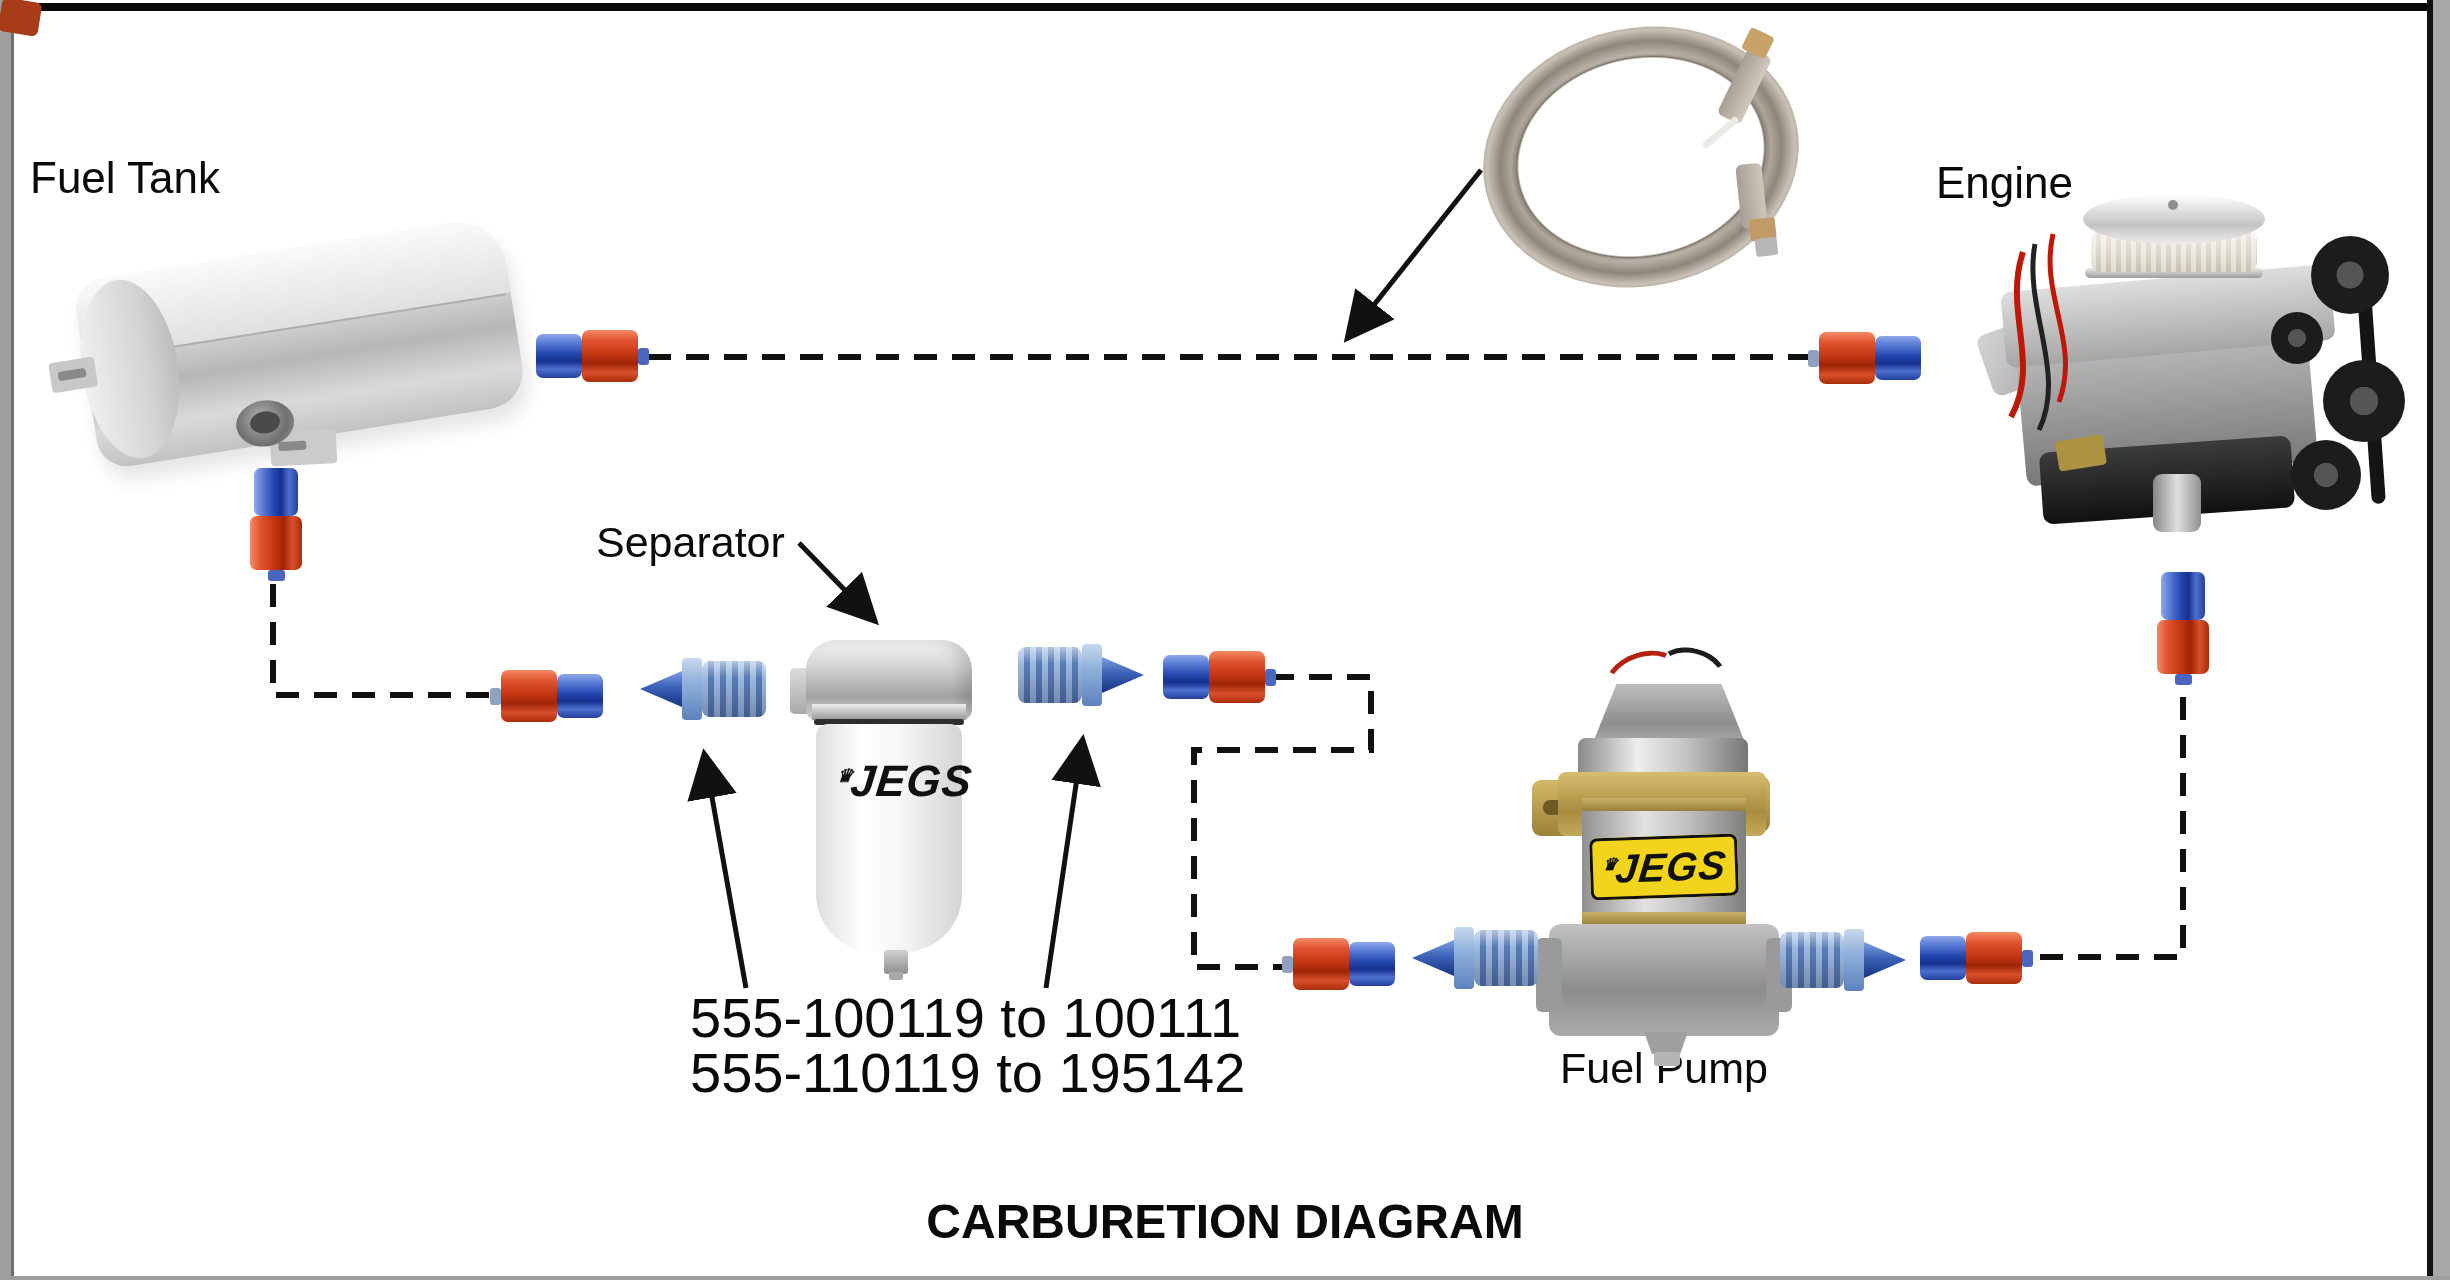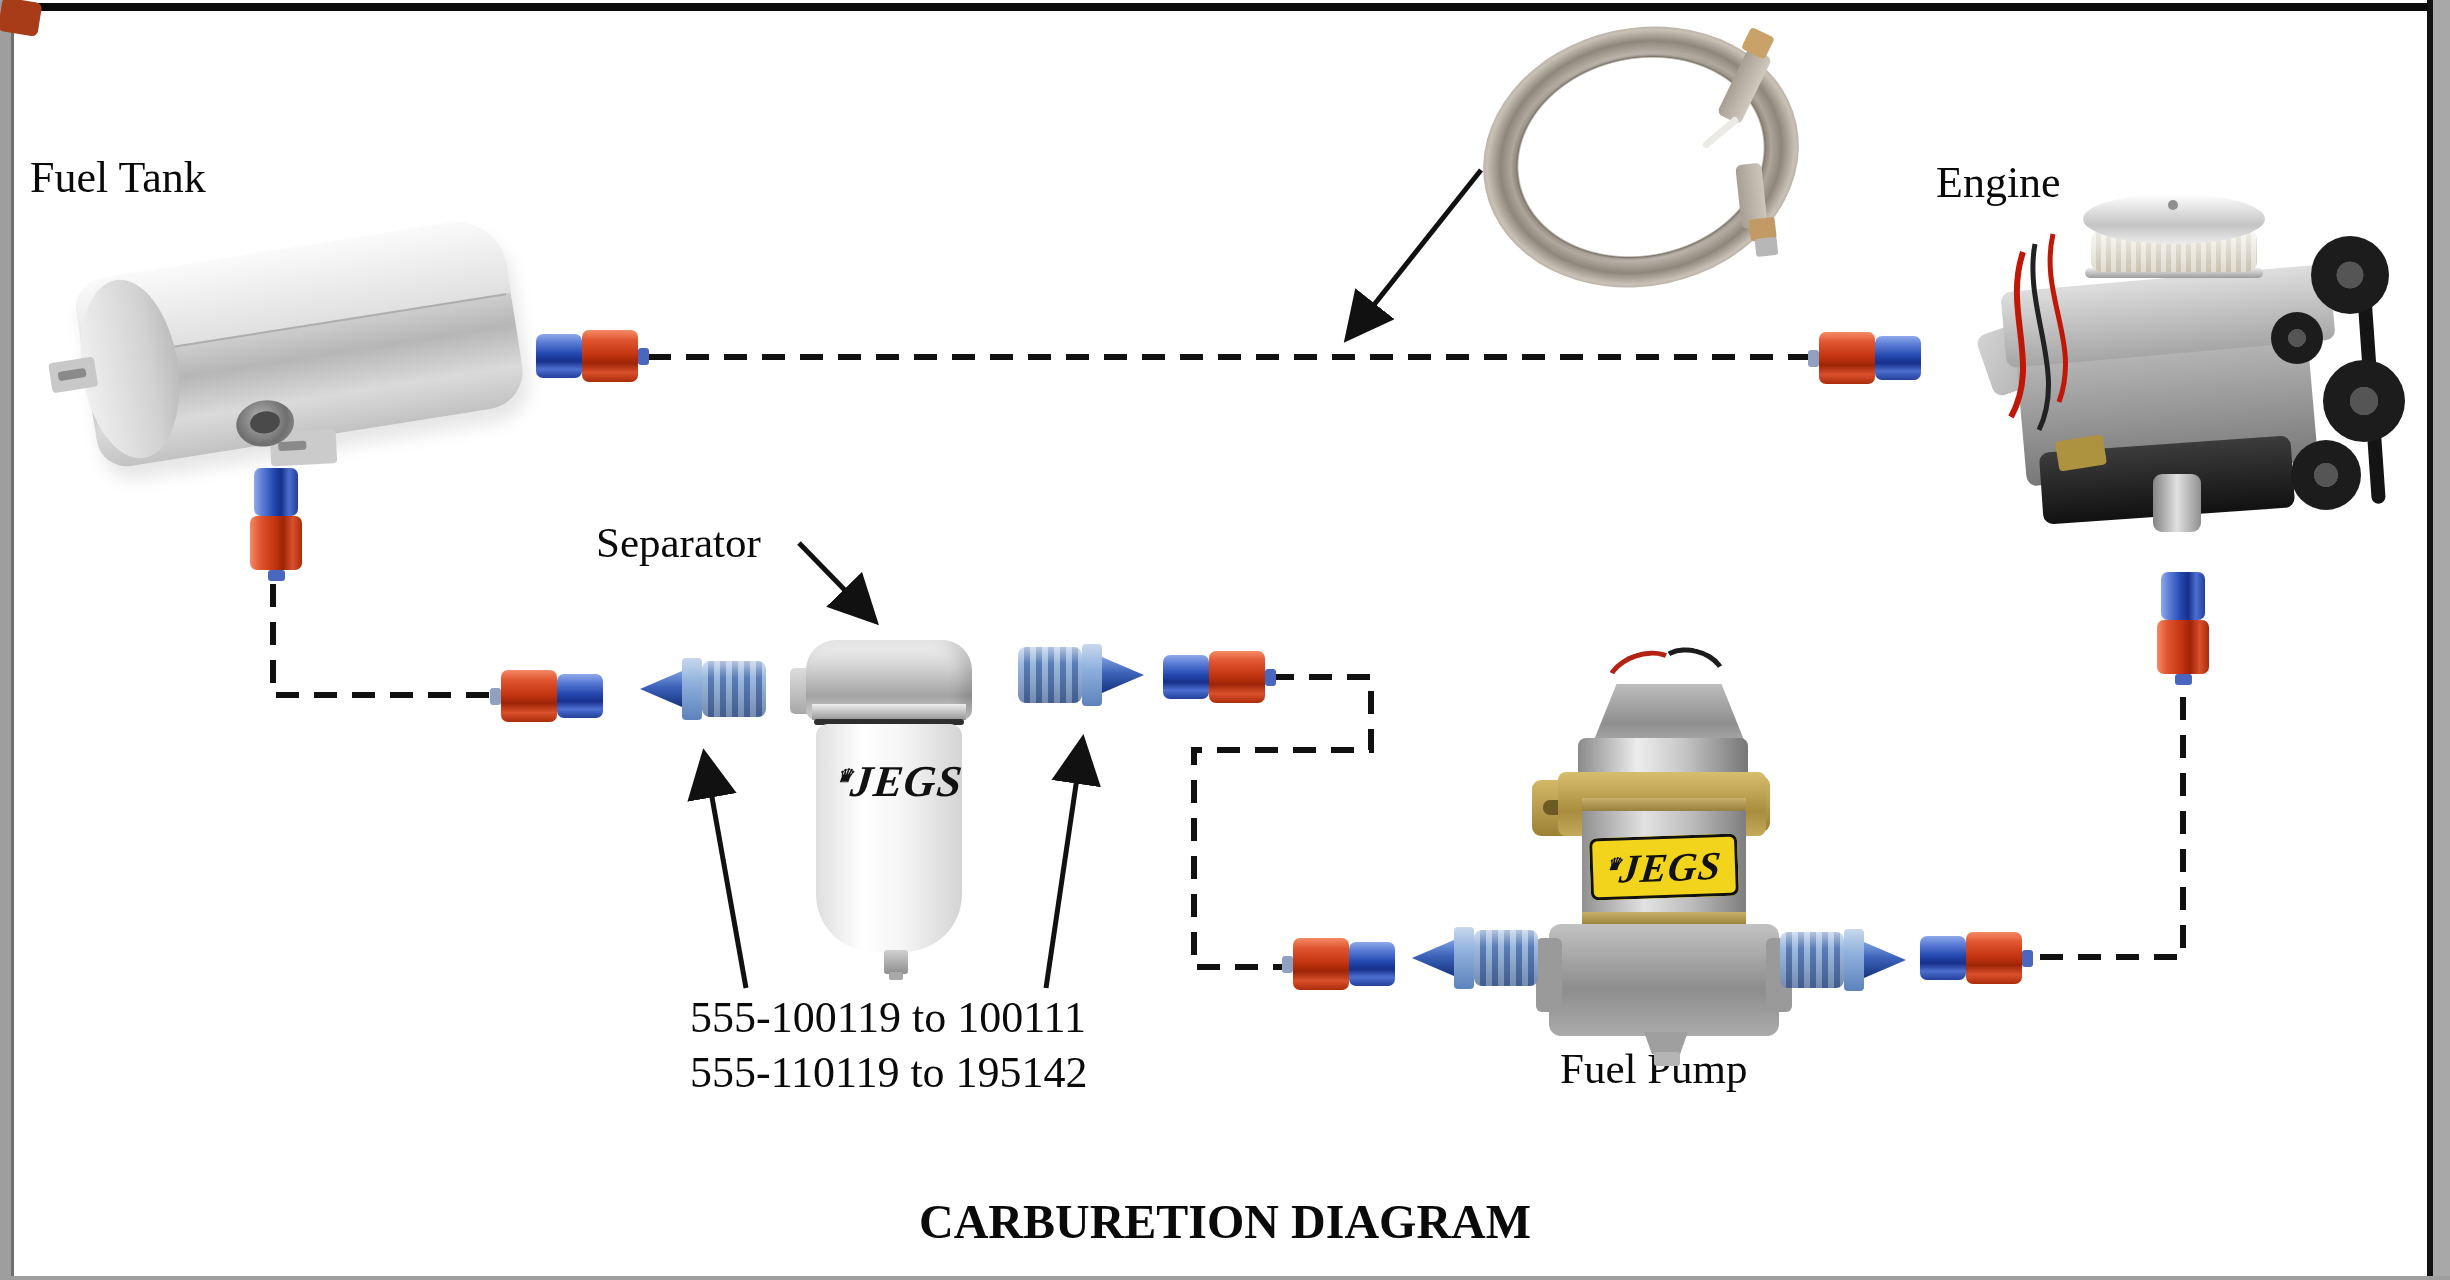--- a/index.html
+++ b/index.html
@@ -1,31 +1,31 @@
 <!DOCTYPE html>
 <html style="--color-an-red: #c23410; --color-an-blue: #2448b0; --color-adapter-blue: #7d9fe0; --color-bracket-gold: #a98d3e; --color-jegs-yellow: #f2d41c; --color-line-black: #111111; --color-hose-braid: #b2a99e; --color-metal-silver: #c8c8c8;"><head>
 <meta charset="utf-8">
 <style>
   html,body{margin:0;padding:0;background:#ffffff;}
   #canvas{
     position:relative;width:2450px;height:1280px;overflow:hidden;
-    background:#ffffff;font-family:Liberation Serif, serif;color:#0a0a0a;
+    background:#ffffff;font-family:Liberation Sans, sans-serif;color:#0a0a0a;
   }
   
   .edge-left{position:absolute;left:0;top:0;width:11px;height:1280px;background:#9e9e9e;}
   .edge-left-line{position:absolute;left:11px;top:0;width:3px;height:1280px;background:#6f6f6f;}
   .edge-top{position:absolute;left:14px;top:3px;width:2419px;height:8px;background:#0a0a0a;}
   .edge-right-line{position:absolute;left:2427px;top:0;width:6px;height:1280px;background:#111;}
   .edge-right{position:absolute;left:2433px;top:0;width:17px;height:1280px;background:#a8a8a8;}
   .edge-bottom{position:absolute;left:0;top:1276px;width:2450px;height:4px;background:#9e9e9e;}
 
   
   .label{position:absolute;font-size:44px;line-height:1.05;color:#0a0a0a;white-space:nowrap;}
-  .note{position:absolute;left:690px;top:990px;width:470px;
-        font-size:44px;line-height:55px;white-space:nowrap;}
+  .note{position:absolute;left:690px;top:990px;width:470px;text-align:center;
+        font-size:56px;line-height:55px;white-space:nowrap;}
   .title{position:absolute;left:900px;top:1194px;width:650px;text-align:center;
          font-size:48px;font-weight:700;letter-spacing:0px;white-space:nowrap;}
 
   
   svg.overlay{position:absolute;left:0;top:0;pointer-events:none;}
   .dash{fill:none;stroke:#111;stroke-width:6;stroke-dasharray:23 15;}
   .arrow{stroke:#111;stroke-width:5;fill:none;}
 
   
   .fit-h{position:absolute;display:flex;align-items:center;}

